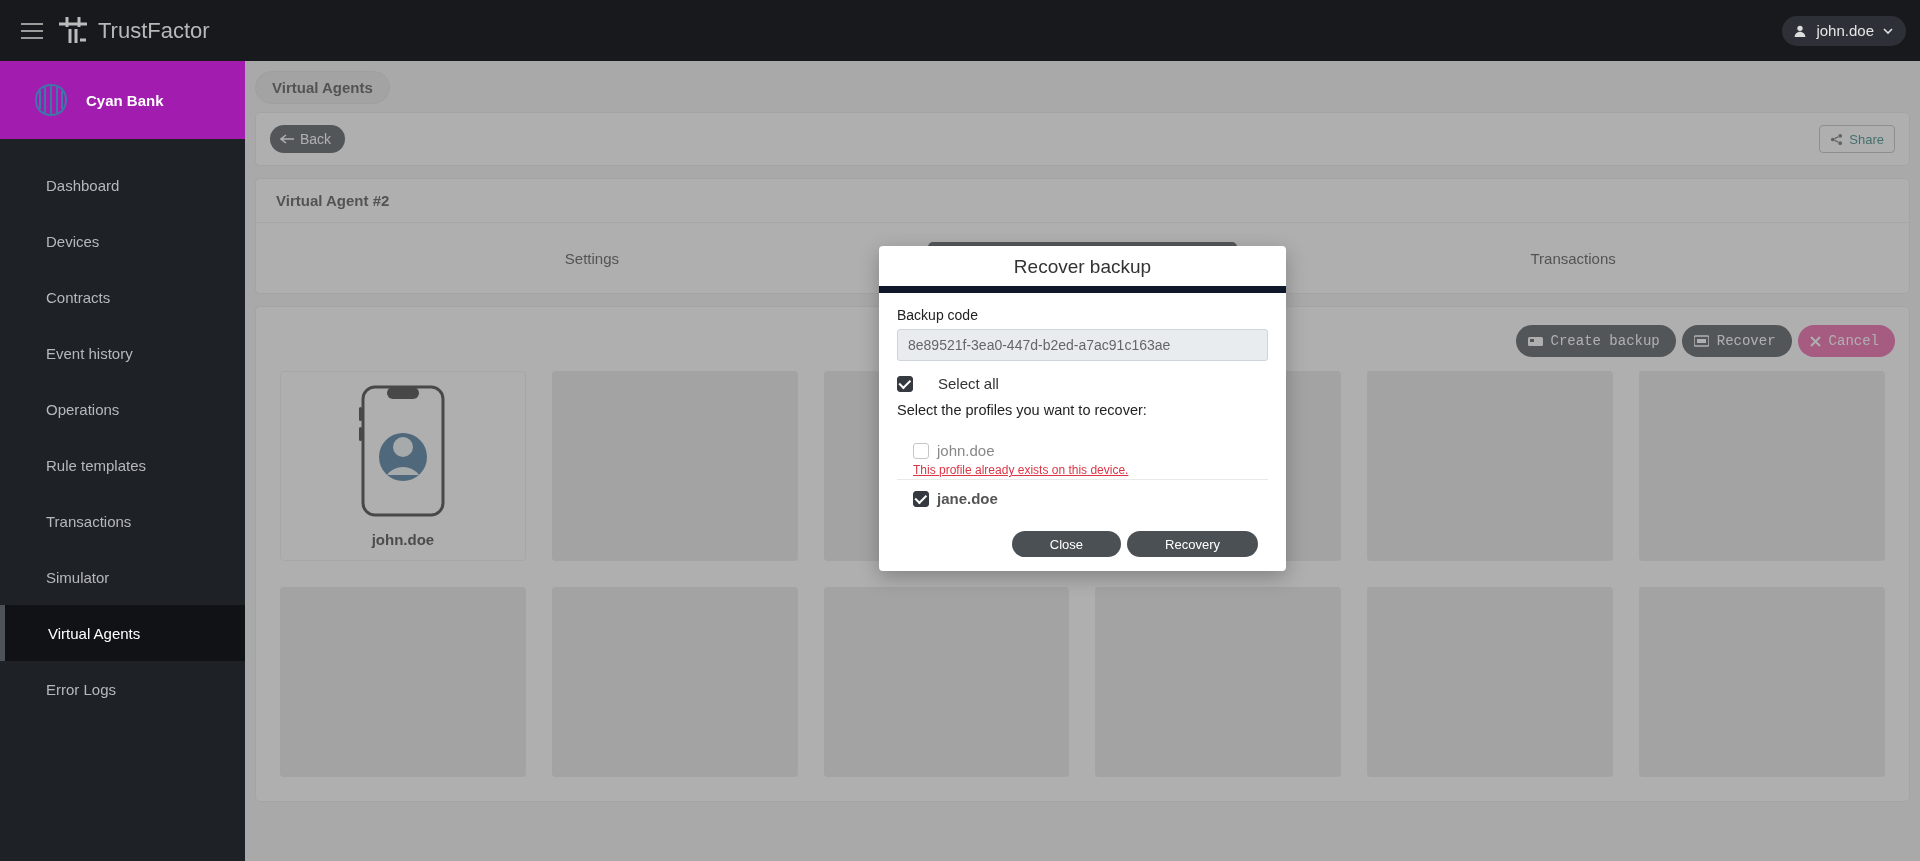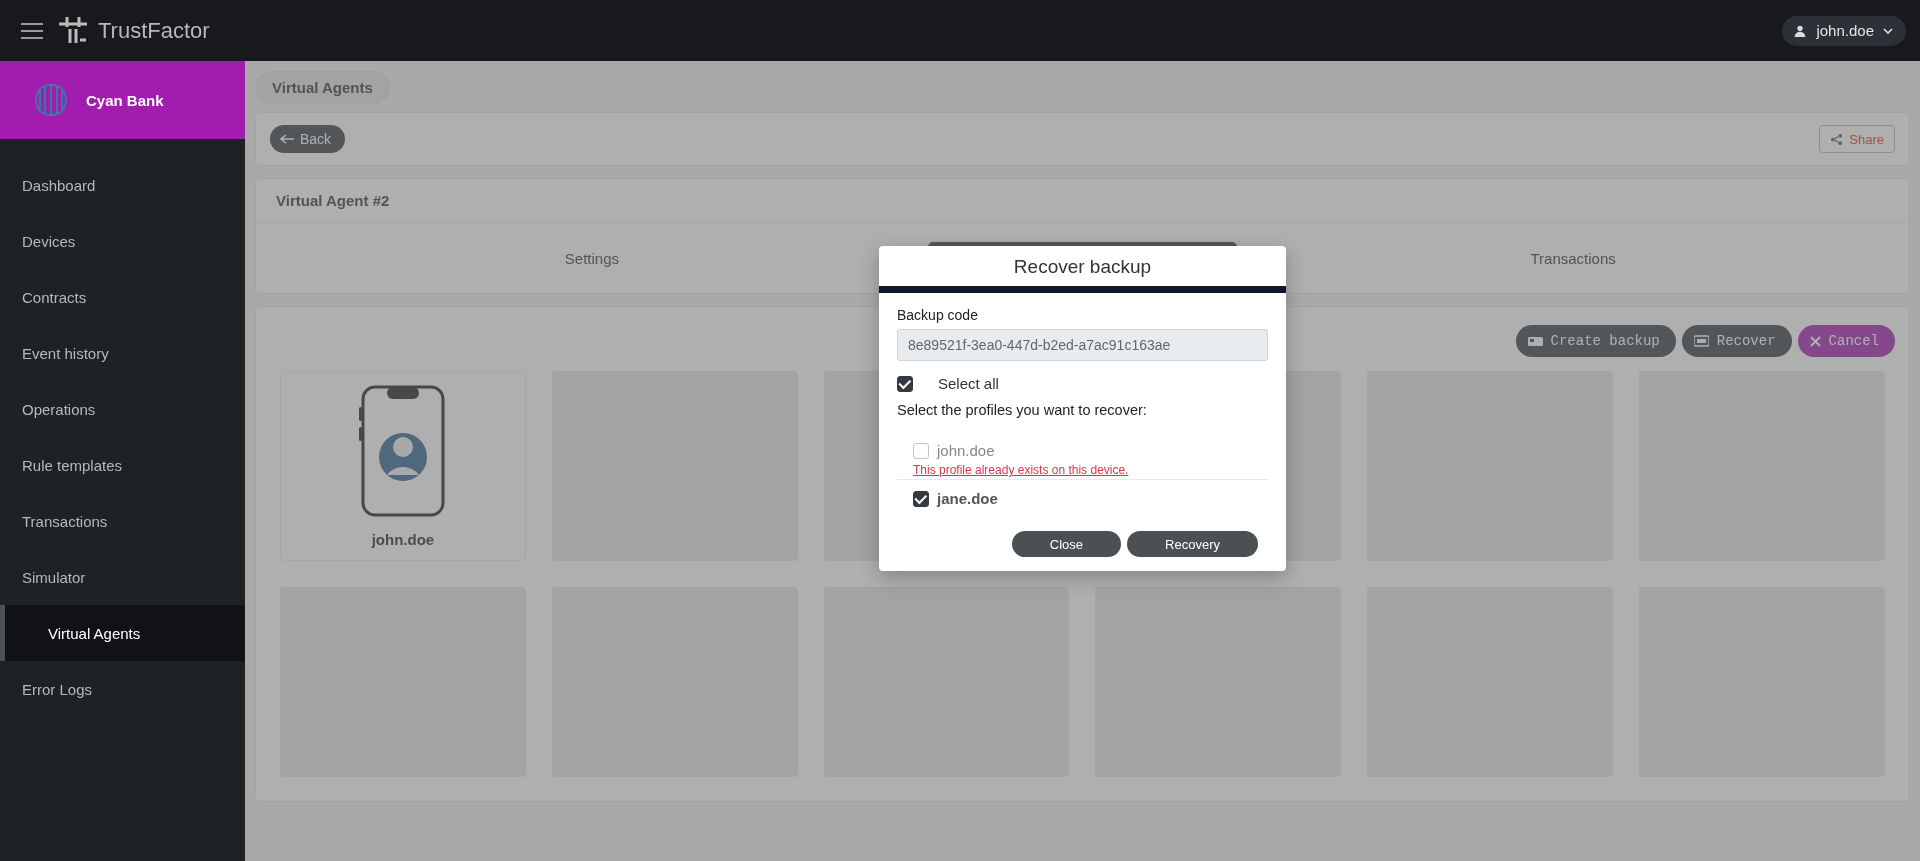--- a/index.html
+++ b/index.html
@@ -64,21 +64,21 @@
     font-weight: 600;
   }
   .tenant-logo {
     width: 42px; height: 42px;
     display: flex; align-items: center; justify-content: center;
   }
   .sidebar-nav { margin-top: 18px; }
   .sidebar-item {
     height: 56px;
     display: flex; align-items: center;
-    padding-left: 22px;
+    padding-left: 46px;
     font-size: 15px;
     color: #b5b8bd;
     cursor: pointer;
   }
   .sidebar-item.active {
     background: #101215;
     border-left: 5px solid #4c5258;
     padding-left: 43px;
     color: #fff;
   }
@@ -119,21 +119,21 @@
     border-radius: 14px;
     height: 28px;
     padding: 0 14px 0 10px;
     font-size: 14px;
     display: inline-flex; align-items: center; gap: 6px;
     cursor: pointer;
   }
   .share-btn {
     background: #fff;
     border: 1px solid #b7b7b7;
-    color: #c2410c;
+    color: #0f766e;
     border-radius: 4px;
     height: 28px;
     padding: 0 10px;
     font-size: 13px;
     display: inline-flex; align-items: center; gap: 6px;
     cursor: pointer;
   }
 
   .subheader {
     padding: 13px 20px;
@@ -173,21 +173,21 @@
     border-radius: 16px;
     height: 32px;
     padding: 0 16px 0 12px;
     font-size: 14px;
     display: inline-flex; align-items: center; gap: 8px;
     cursor: pointer;
     color: #fff;
     font-family: Liberation Mono, monospace;
   }
   .btn-dark { background: #343a40; }
-  .btn-danger { background: #a21caf; }
+  .btn-danger { background: #ec4899; }
 
   .grid {
     display: grid;
     grid-template-columns: repeat(6, 1fr);
     gap: 26px;
     padding: 4px 24px 24px;
   }
   .tile {
     background: #e4e4e4;
     border-radius: 4px;

